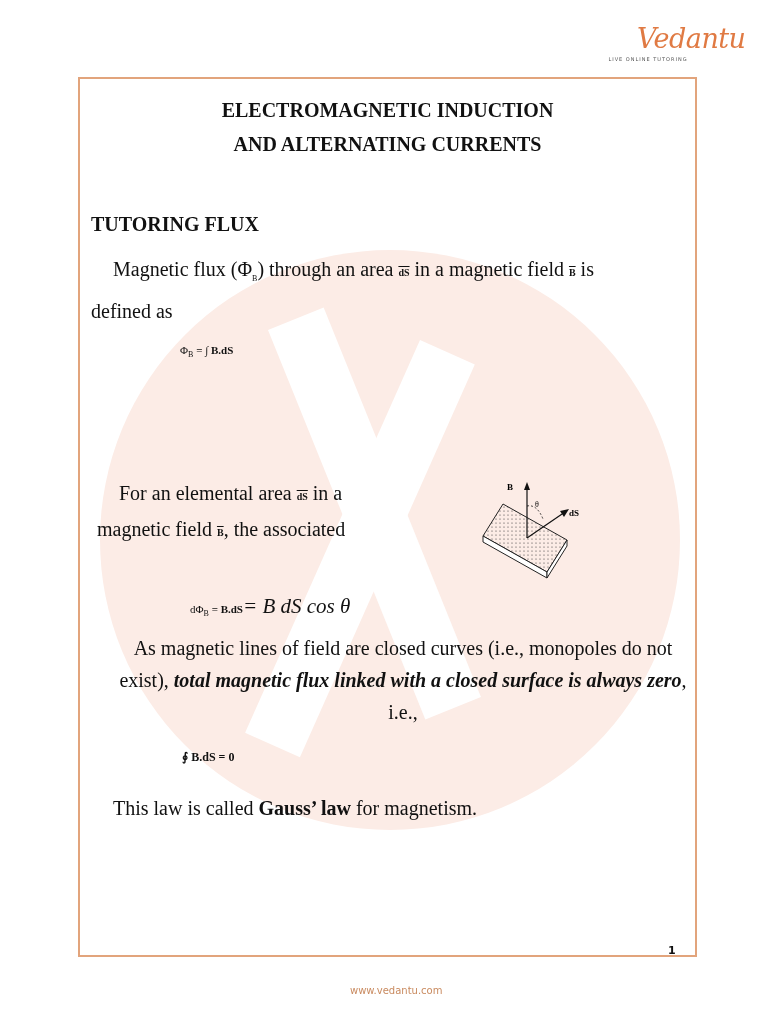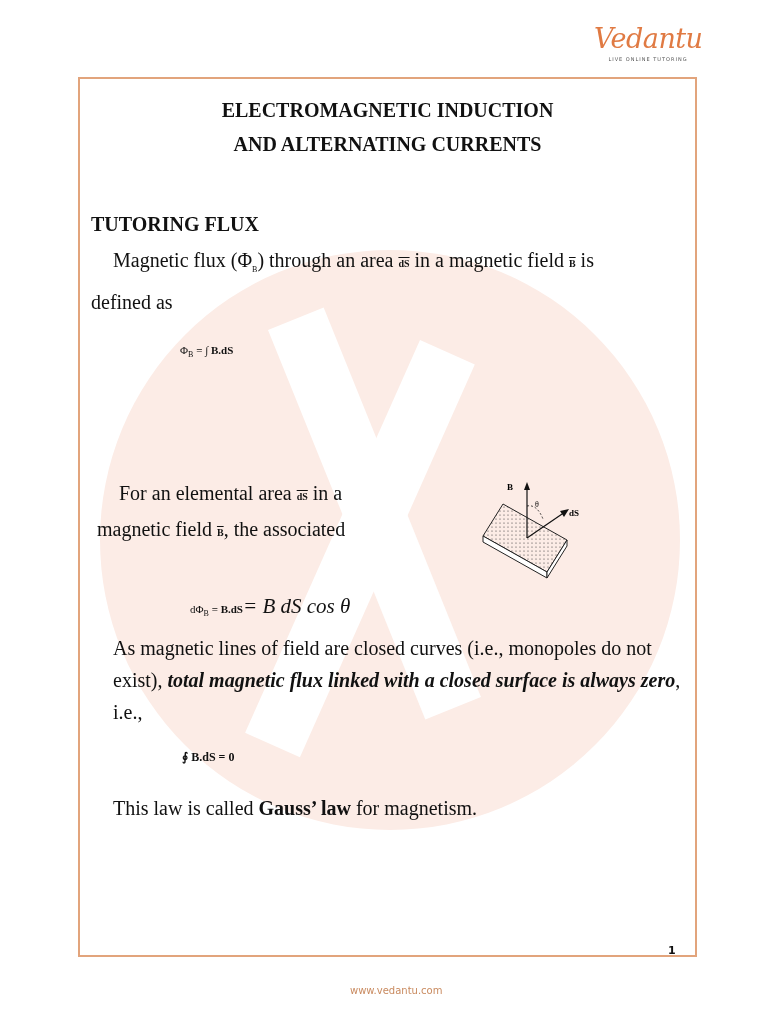--- a/index.html
+++ b/index.html
@@ -10,20 +10,21 @@
       color: #111111;
     }
     .logo {
       position: absolute; left: 594px; top: 24px; width: 108px; height: 44px;
       text-align: center;
     }
     .logo-word {
       font-family: "DejaVu Serif", serif; font-style: italic;
       color: #e07a43; font-size: 27px; line-height: 30px; letter-spacing: -0.5px;
       display: block;
+      margin-left: 43px;
     }
     .logo-tag {
       font-family: "DejaVu Sans", sans-serif; font-size: 5px; letter-spacing: 1px;
       color: #555; display: block; margin-top: 2px;
     }
     .page-frame {
       position: absolute; left: 78px; top: 77px; width: 619px; height: 880px;
       border: 2px solid #e2a47c; box-sizing: border-box; background: transparent;
     }
     .watermark {
@@ -44,29 +45,29 @@
       font-weight: bold; font-size: 20px; line-height: 32px;
     }
     .title.l1 { top: 94px; }
     .title.l2 { top: 128px; }
     .heading {
       position: absolute; left: 91px; top: 213px; font-weight: bold; font-size: 20px;
     }
     .para {
       position: absolute; font-size: 20px; line-height: 32px;
     }
-    .p1 { left: 91px; top: 244px; width: 600px; }
+    .p1 { left: 91px; top: 253px; width: 600px; }
     .p1 .indent { padding-left: 22px; }
     .eq { position: absolute; font-size: 11px; }
     .eq-big { font-size: 21px; }
     .sym-small { font-size: 10px; font-weight: bold; }
     .sub { font-size: 8px; vertical-align: sub; }
     .over { text-decoration: overline; }
     .p2 { left: 97px; top: 477px; width: 290px; }
-    .p3 { left: 113px; top: 632px; width: 580px; }
+    .p3 { left: 113px; top: 632px; width: 580px; text-align: center; }
     .p4 { left: 113px; top: 792px; width: 500px; }
     .diagram { position: absolute; left: 475px; top: 474px; width: 140px; height: 110px; }
     .page-number {
       position: absolute; left: 668px; top: 944px; font-family: "DejaVu Sans", sans-serif;
       font-size: 11px; font-weight: bold;
     }
     .footer-url {
       position: absolute; left: 318px; top: 985px; font-family: "DejaVu Sans", sans-serif;
       font-size: 10px; color: #c98a5f; margin-left: 32px;
     }

